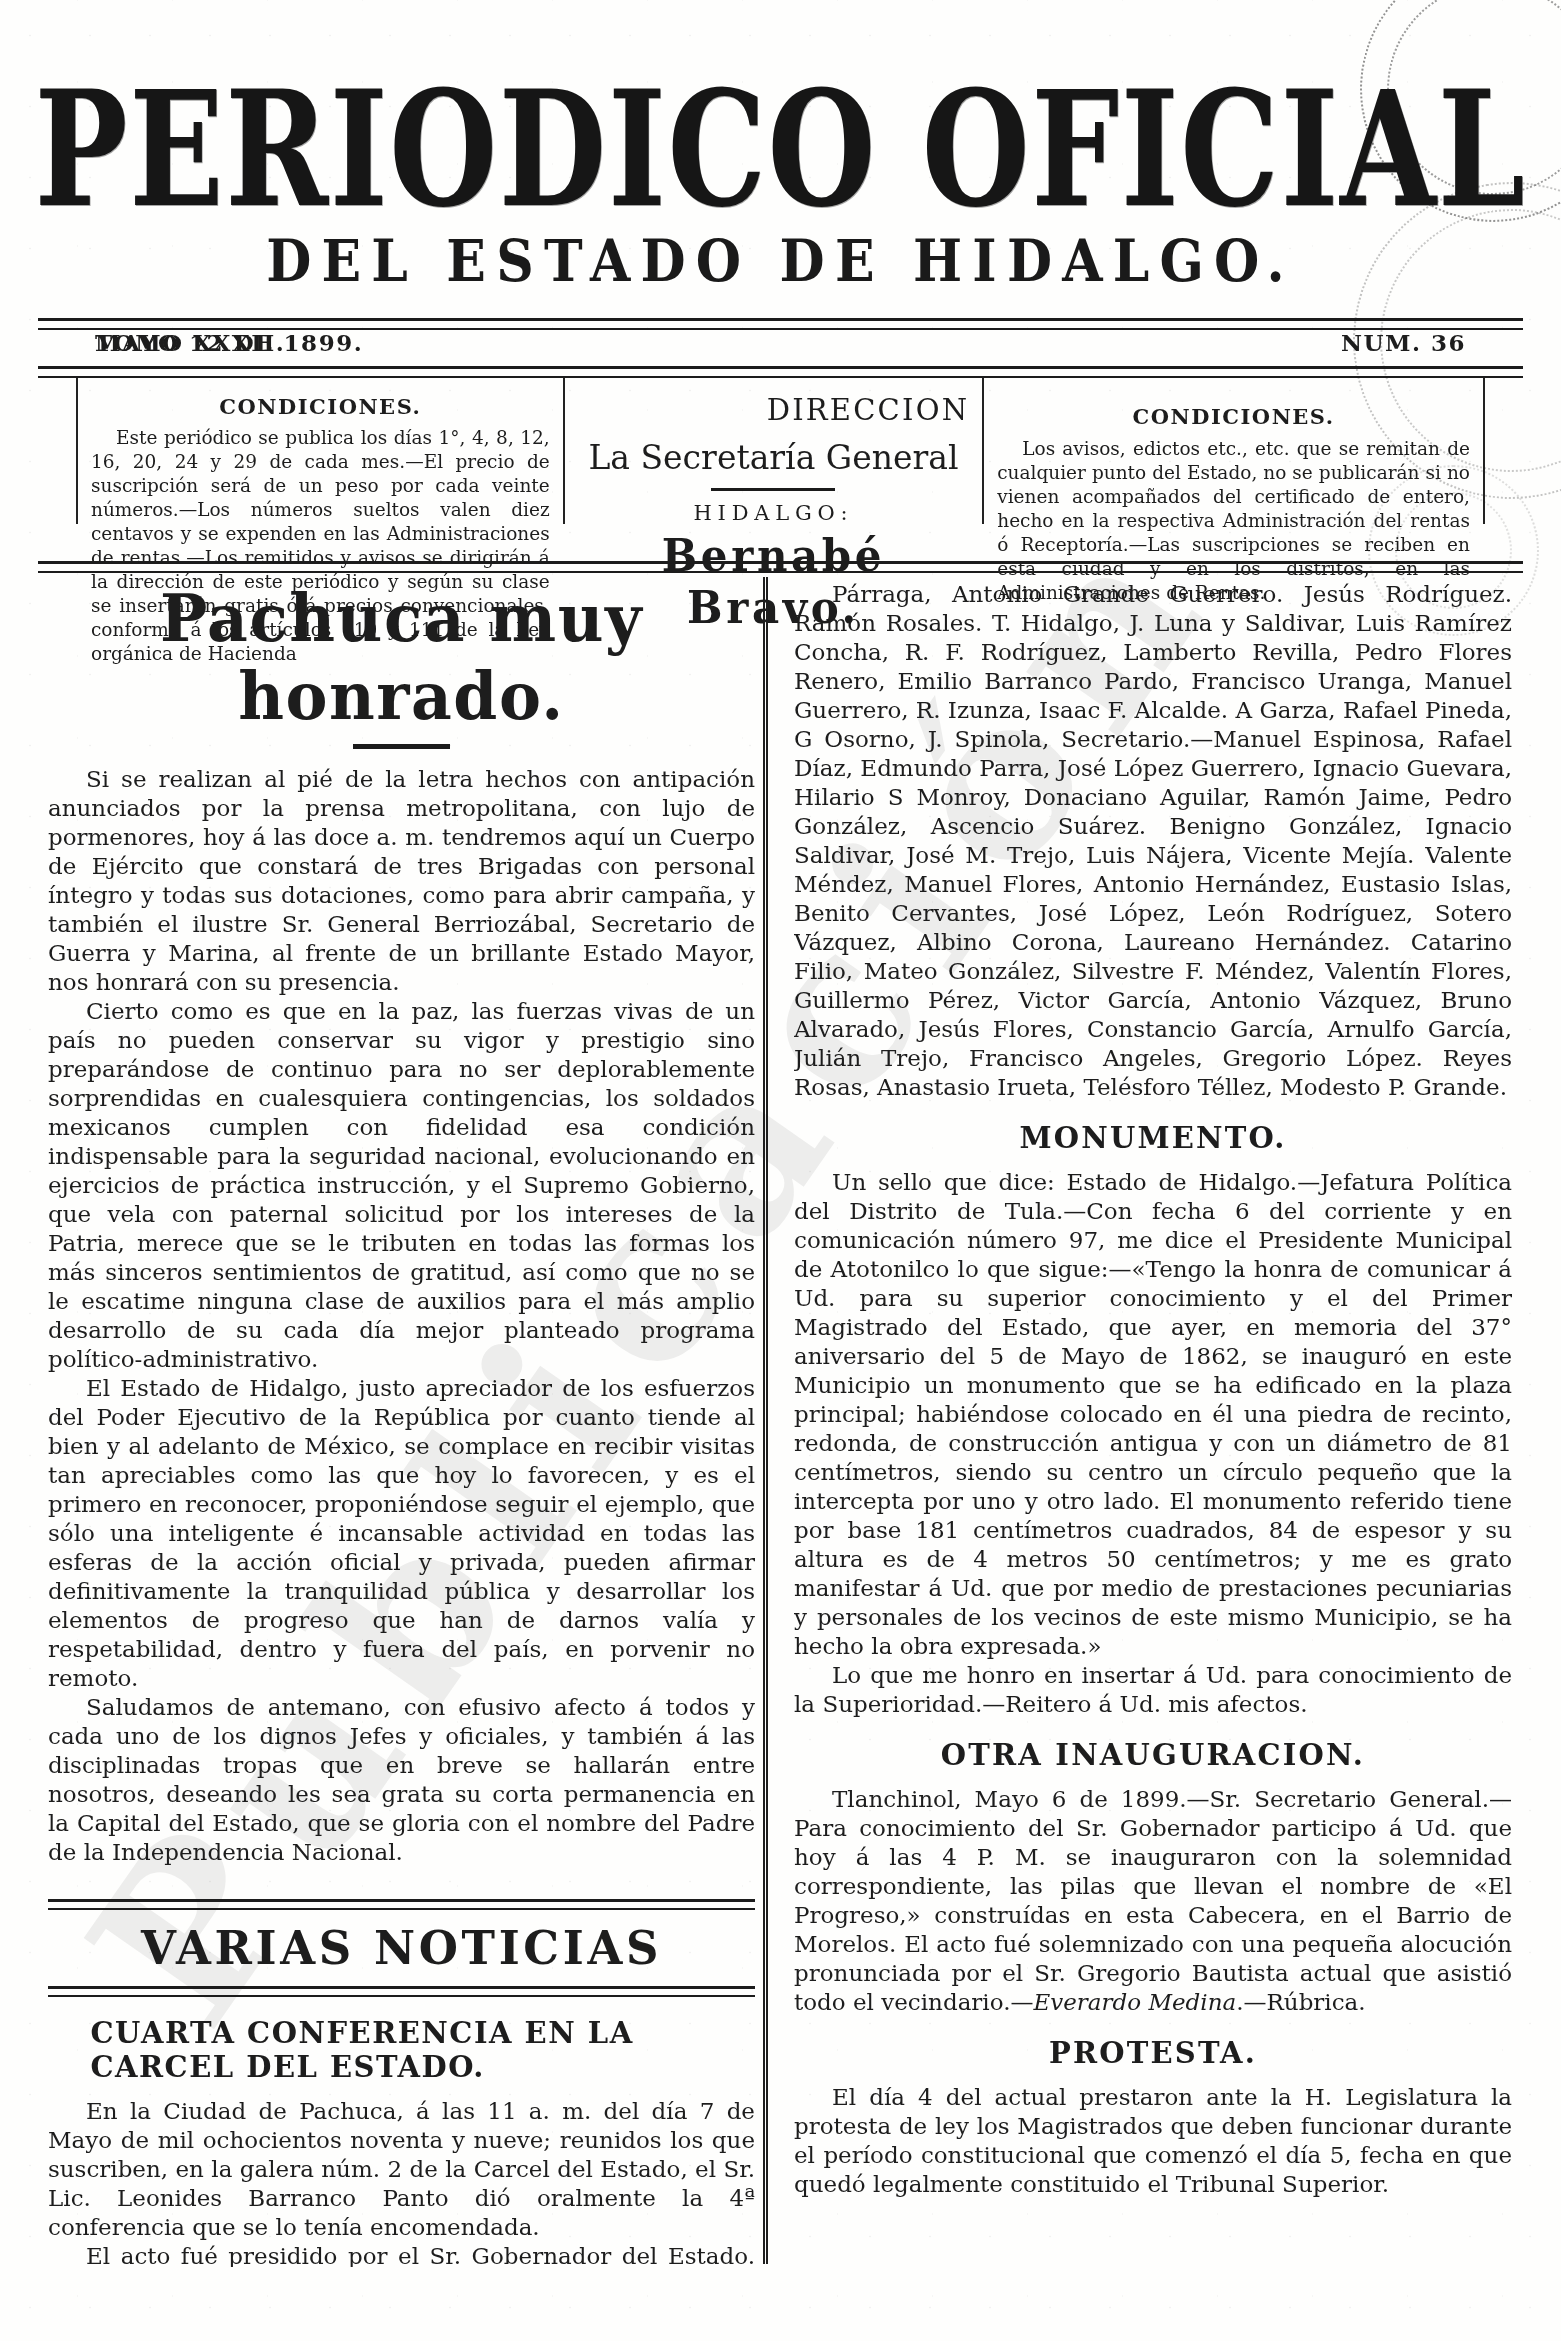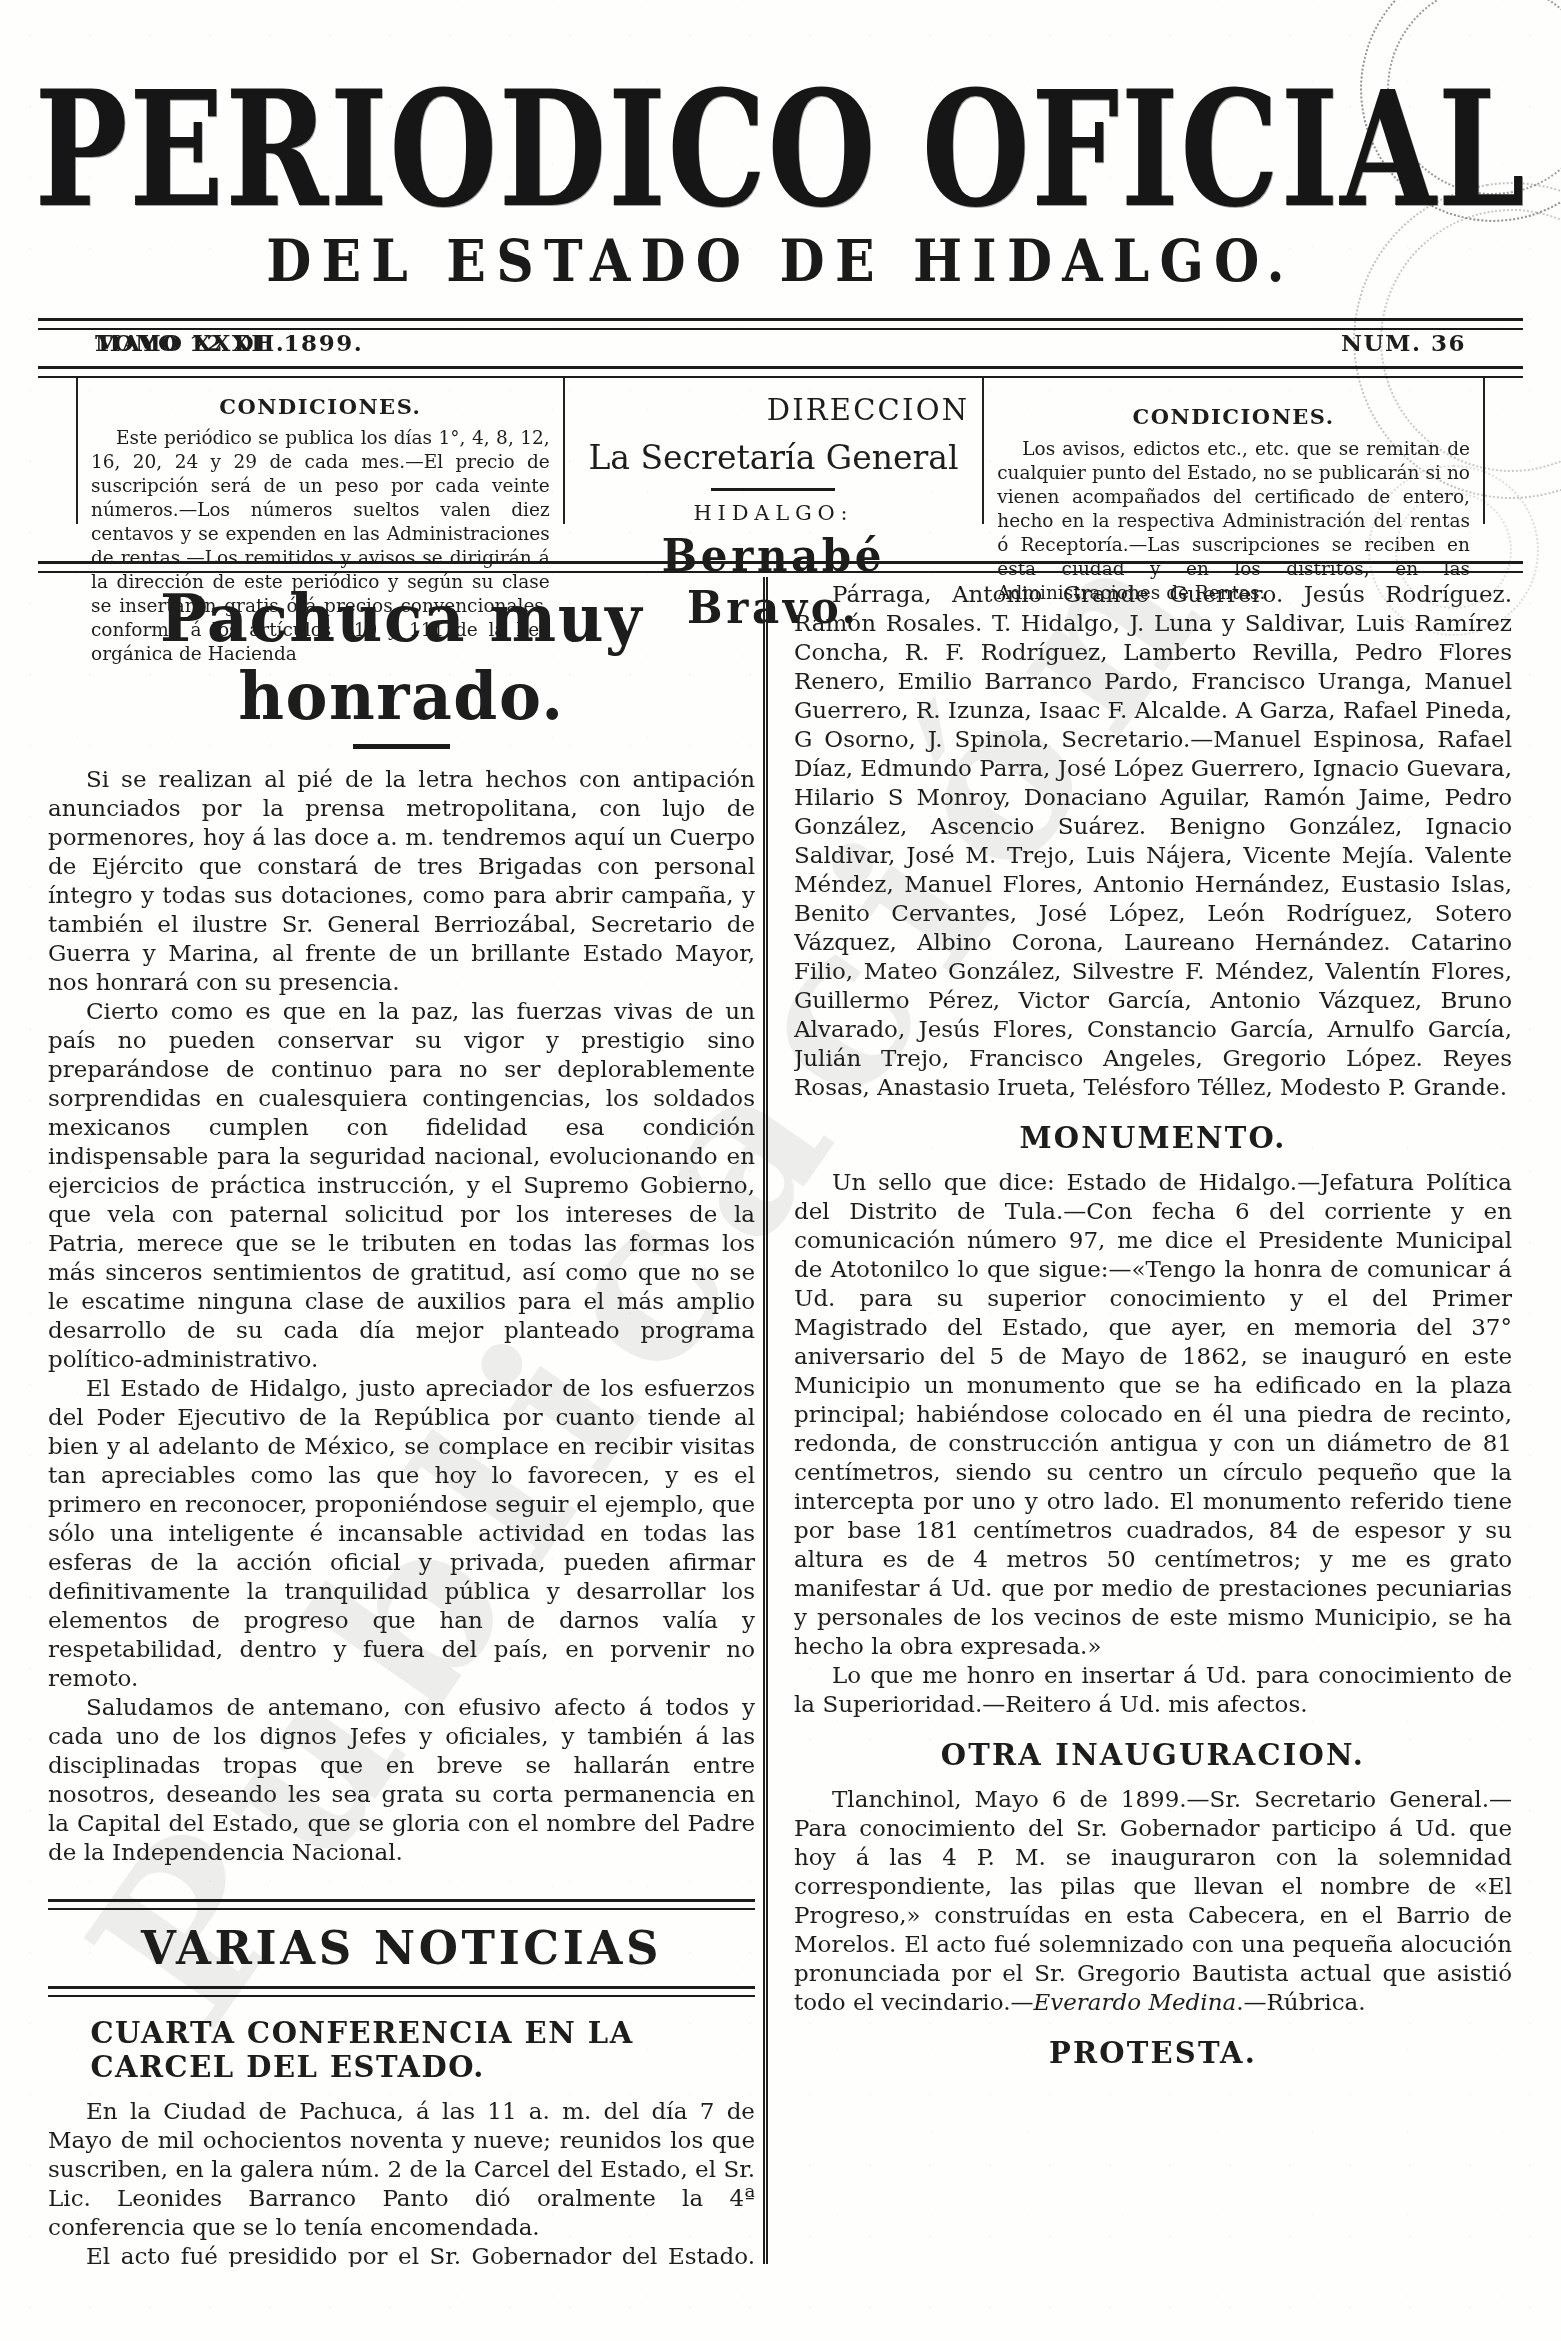--- a/index.html
+++ b/index.html
@@ -151,16 +151,17 @@
     <p class="names">Párraga, Antonio Grande Guerrero. Jesús Rodríguez. Ramón Rosales. T. Hidalgo, J. Luna y Saldivar, Luis Ramírez Concha, R. F. Rodríguez, Lamberto Revilla, Pedro Flores Renero, Emilio Barranco Pardo, Francisco Uranga, Manuel Guerrero, R. Izunza, Isaac F. Alcalde. A Garza, Rafael Pineda, G Osorno, J. Spinola, Secretario.—Manuel Espinosa, Rafael Díaz, Edmundo Parra, José López Guerrero, Ignacio Guevara, Hilario S Monroy, Donaciano Aguilar, Ramón Jaime, Pedro González, Ascencio Suárez. Benigno González, Ignacio Saldivar, José M. Trejo, Luis Nájera, Vicente Mejía. Valente Méndez, Manuel Flores, Antonio Hernández, Eustasio Islas, Benito Cervantes, José López, León Rodríguez, Sotero Vázquez, Albino Corona, Laureano Hernández. Catarino Filio, Mateo González, Silvestre F. Méndez, Valentín Flores, Guillermo Pérez, Victor García, Antonio Vázquez, Bruno Alvarado, Jesús Flores, Constancio García, Arnulfo García, Julián Trejo, Francisco Angeles, Gregorio López. Reyes Rosas, Anastasio Irueta, Telésforo Téllez, Modesto P. Grande.</p>
 
     <h3 class="rc-title">MONUMENTO.</h3>
     <p>Un sello que dice: Estado de Hidalgo.—Jefatura Política del Distrito de Tula.—Con fecha 6 del corriente y en comunicación número 97, me dice el Presidente Municipal de Atotonilco lo que sigue:—«Tengo la honra de comunicar á Ud. para su superior conocimiento y el del Primer Magistrado del Estado, que ayer, en memoria del 37° aniversario del 5 de Mayo de 1862, se inauguró en este Municipio un monumento que se ha edificado en la plaza principal; habiéndose colocado en él una piedra de recinto, redonda, de construcción antigua y con un diámetro de 81 centímetros, siendo su centro un círculo pequeño que la intercepta por uno y otro lado. El monumento referido tiene por base 181 centímetros cuadrados, 84 de espesor y su altura es de 4 metros 50 centímetros; y me es grato manifestar á Ud. que por medio de prestaciones pecuniarias y personales de los vecinos de este mismo Municipio, se ha hecho la obra expresada.»</p>
     <p>Lo que me honro en insertar á Ud. para conocimiento de la Superioridad.—Reitero á Ud. mis afectos.</p>
 
     <h3 class="rc-title">OTRA INAUGURACION.</h3>
     <p class="sig"><span>Tlanchinol, Mayo 6 de 1899.—Sr. Secretario General.—Para conocimiento del Sr. Gobernador participo á Ud. que hoy á las 4 P. M. se inauguraron con la solemnidad correspondiente, las pilas que llevan el nombre de «El Progreso,» construídas en esta Cabecera, en el Barrio de Morelos. El acto fué solemnizado con una pequeña alocución pronunciada por el Sr. Gregorio Bautista actual que asistió todo el vecindario.—</span><i>Everardo Medina</i><span>.—Rúbrica.</span></p>
 
     <h3 class="rc-title">PROTESTA.</h3>
+    <p>El día 4 del actual prestaron ante la H. Legislatura la protesta de ley los Magistrados que deben funcionar durante el período constitucional que comenzó el día 5, fecha en que quedó legalmente constituido el Tribunal Superior.</p>
   </section>
 
 </div>
 
 
 </body></html>

